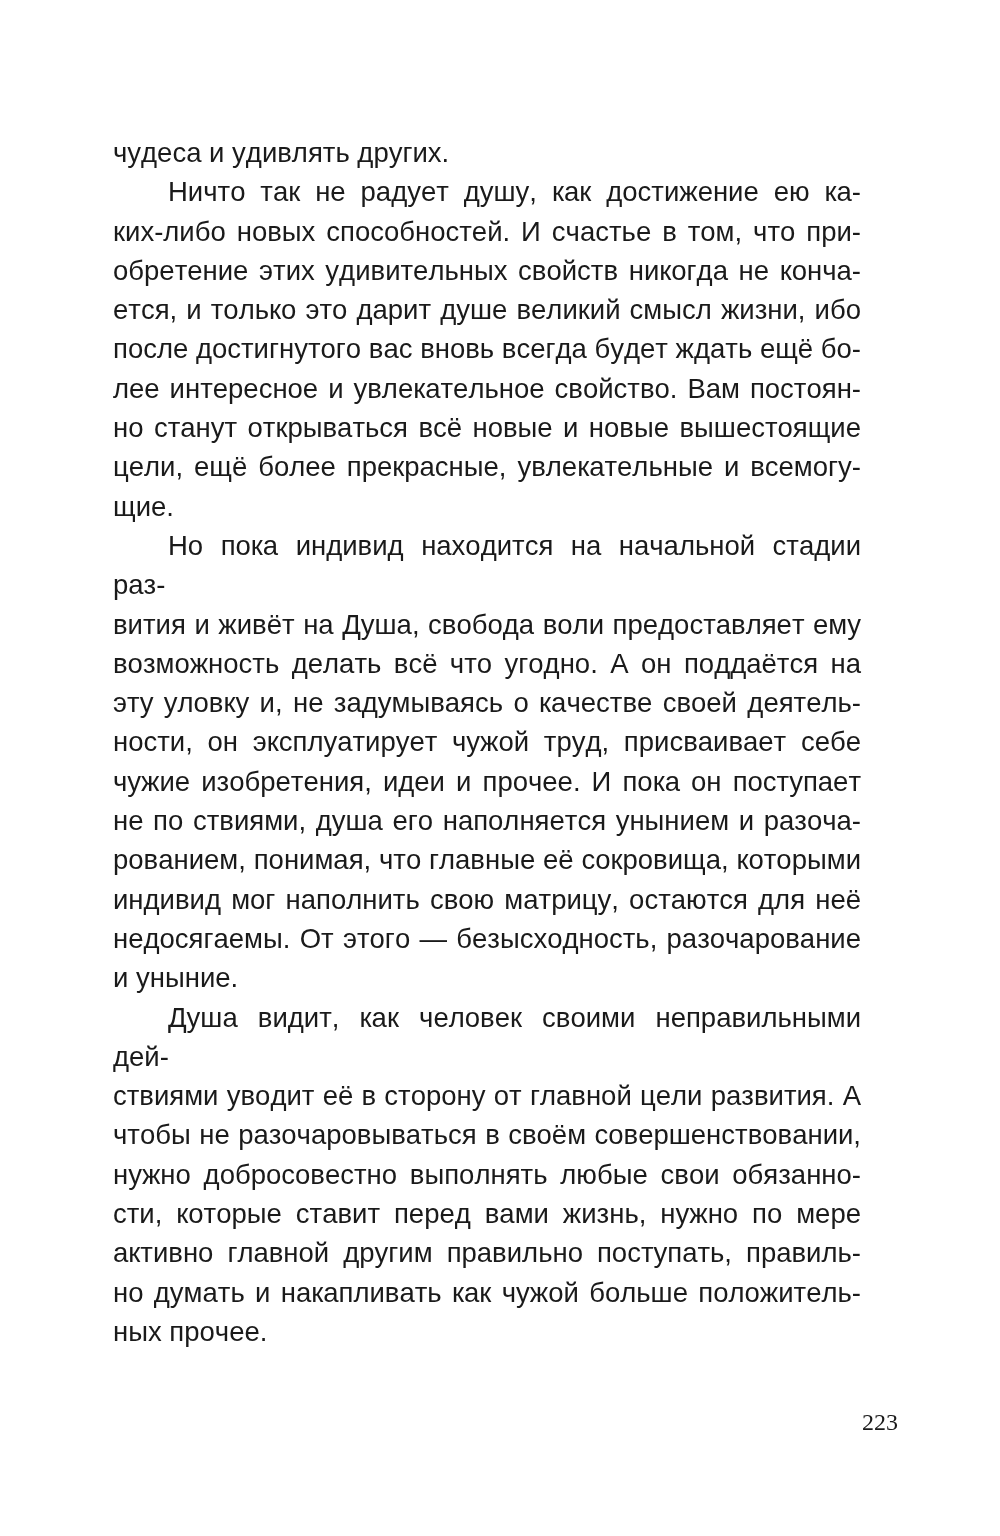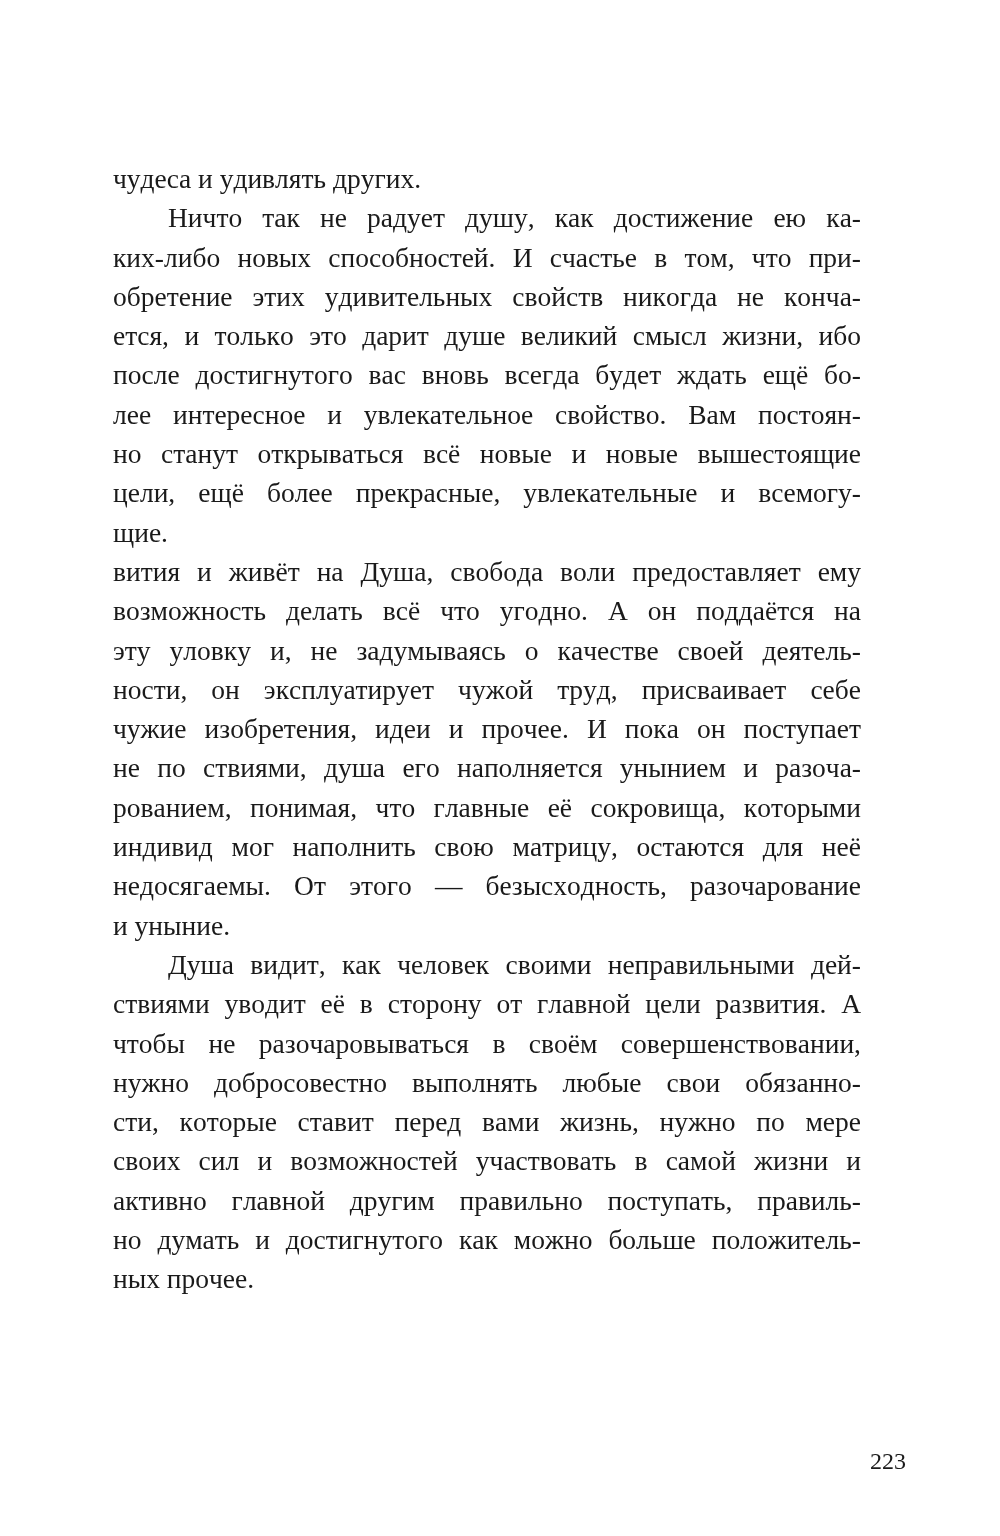--- a/index.html
+++ b/index.html
@@ -16,29 +16,28 @@
     background: #ffffff;
     overflow: hidden;
     box-sizing: border-box;
   }
 
   .text-column {
     position: absolute;
     left: 113px;
     top: 133px;
     width: 748px;
-    font-family: Liberation Serif, serif;
+    font-family: Liberation Sans, sans-serif;
     font-size: 27.5px;
     line-height: 39.3px;
     color: #1a1a1a;
     text-align: justify;
     text-justify: inter-word;
     -webkit-hyphens: none;
     hyphens: none;
-    margin-top: 26px;
   }
 
   
   .para {
     margin: 0;
     padding: 0;
   }
 
   .line {
     display: block;
@@ -60,28 +59,27 @@
     width: 55px;
   }
 
   
   .line {
     white-space: normal;
   }
 
   .page-number {
     position: absolute;
-    left: 8px;
+    left: 0;
     top: 1409px;
     width: 898px;
     text-align: right;
     font-family: "Liberation Serif", "DejaVu Serif", serif;
     font-size: 24px;
     color: #1a1a1a;
-    margin-top: 39px;
   }
 </style>
 </head>
 <body>
 
 <div class="page">
 
   <div class="text-column">
 
     <div class="para">
@@ -94,41 +92,41 @@
       <span class="line">обретение этих удивительных свойств никогда не конча-</span>
       <span class="line">ется, и только это дарит душе великий смысл жизни, ибо</span>
       <span class="line">после достигнутого вас вновь всегда будет ждать ещё бо-</span>
       <span class="line">лее интересное и увлекательное свойство. Вам постоян-</span>
       <span class="line">но станут открываться всё новые и новые вышестоящие</span>
       <span class="line">цели, ещё более прекрасные, увлекательные и всемогу-</span>
       <span class="line last">щие.</span>
     </div>
 
     <div class="para">
+      <span class="line"><span class="lead"></span><span>Но пока индивид находится на начальной стадии раз-</span></span>
       <span class="line">вития и живёт на Душа, свобода воли предоставляет ему</span>
       <span class="line">возможность делать всё что угодно. А он поддаётся на</span>
       <span class="line">эту уловку и, не задумываясь о качестве своей деятель-</span>
       <span class="line">ности, он эксплуатирует чужой труд, присваивает себе</span>
       <span class="line">чужие изобретения, идеи и прочее. И пока он поступает</span>
       <span class="line">не по ствиями, душа его наполняется унынием и разоча-</span>
       <span class="line">рованием, понимая, что главные её сокровища, которыми</span>
       <span class="line">индивид мог наполнить свою матрицу, остаются для неё</span>
       <span class="line">недосягаемы. От этого — безысходность, разочарование</span>
       <span class="line last">и уныние.</span>
     </div>
 
     <div class="para">
       <span class="line"><span class="lead"></span><span>Душа видит, как человек своими неправильными дей-</span></span>
       <span class="line">ствиями уводит её в сторону от главной цели развития. А</span>
       <span class="line">чтобы не разочаровываться в своём совершенствовании,</span>
       <span class="line">нужно добросовестно выполнять любые свои обязанно-</span>
       <span class="line">сти, которые ставит перед вами жизнь, нужно по мере</span>
-      <span class="line">своих сил и возможностей участвовать в самой жизни и</span>
       <span class="line">активно главной другим правильно поступать, правиль-</span>
-      <span class="line">но думать и достигнутого как можно больше положитель-</span>
+      <span class="line">но думать и накапливать как чужой больше положитель-</span>
       <span class="line last">ных прочее.</span>
     </div>
 
   </div>
 
   <div class="page-number">223</div>
 
 </div>
 
 </body></html>

